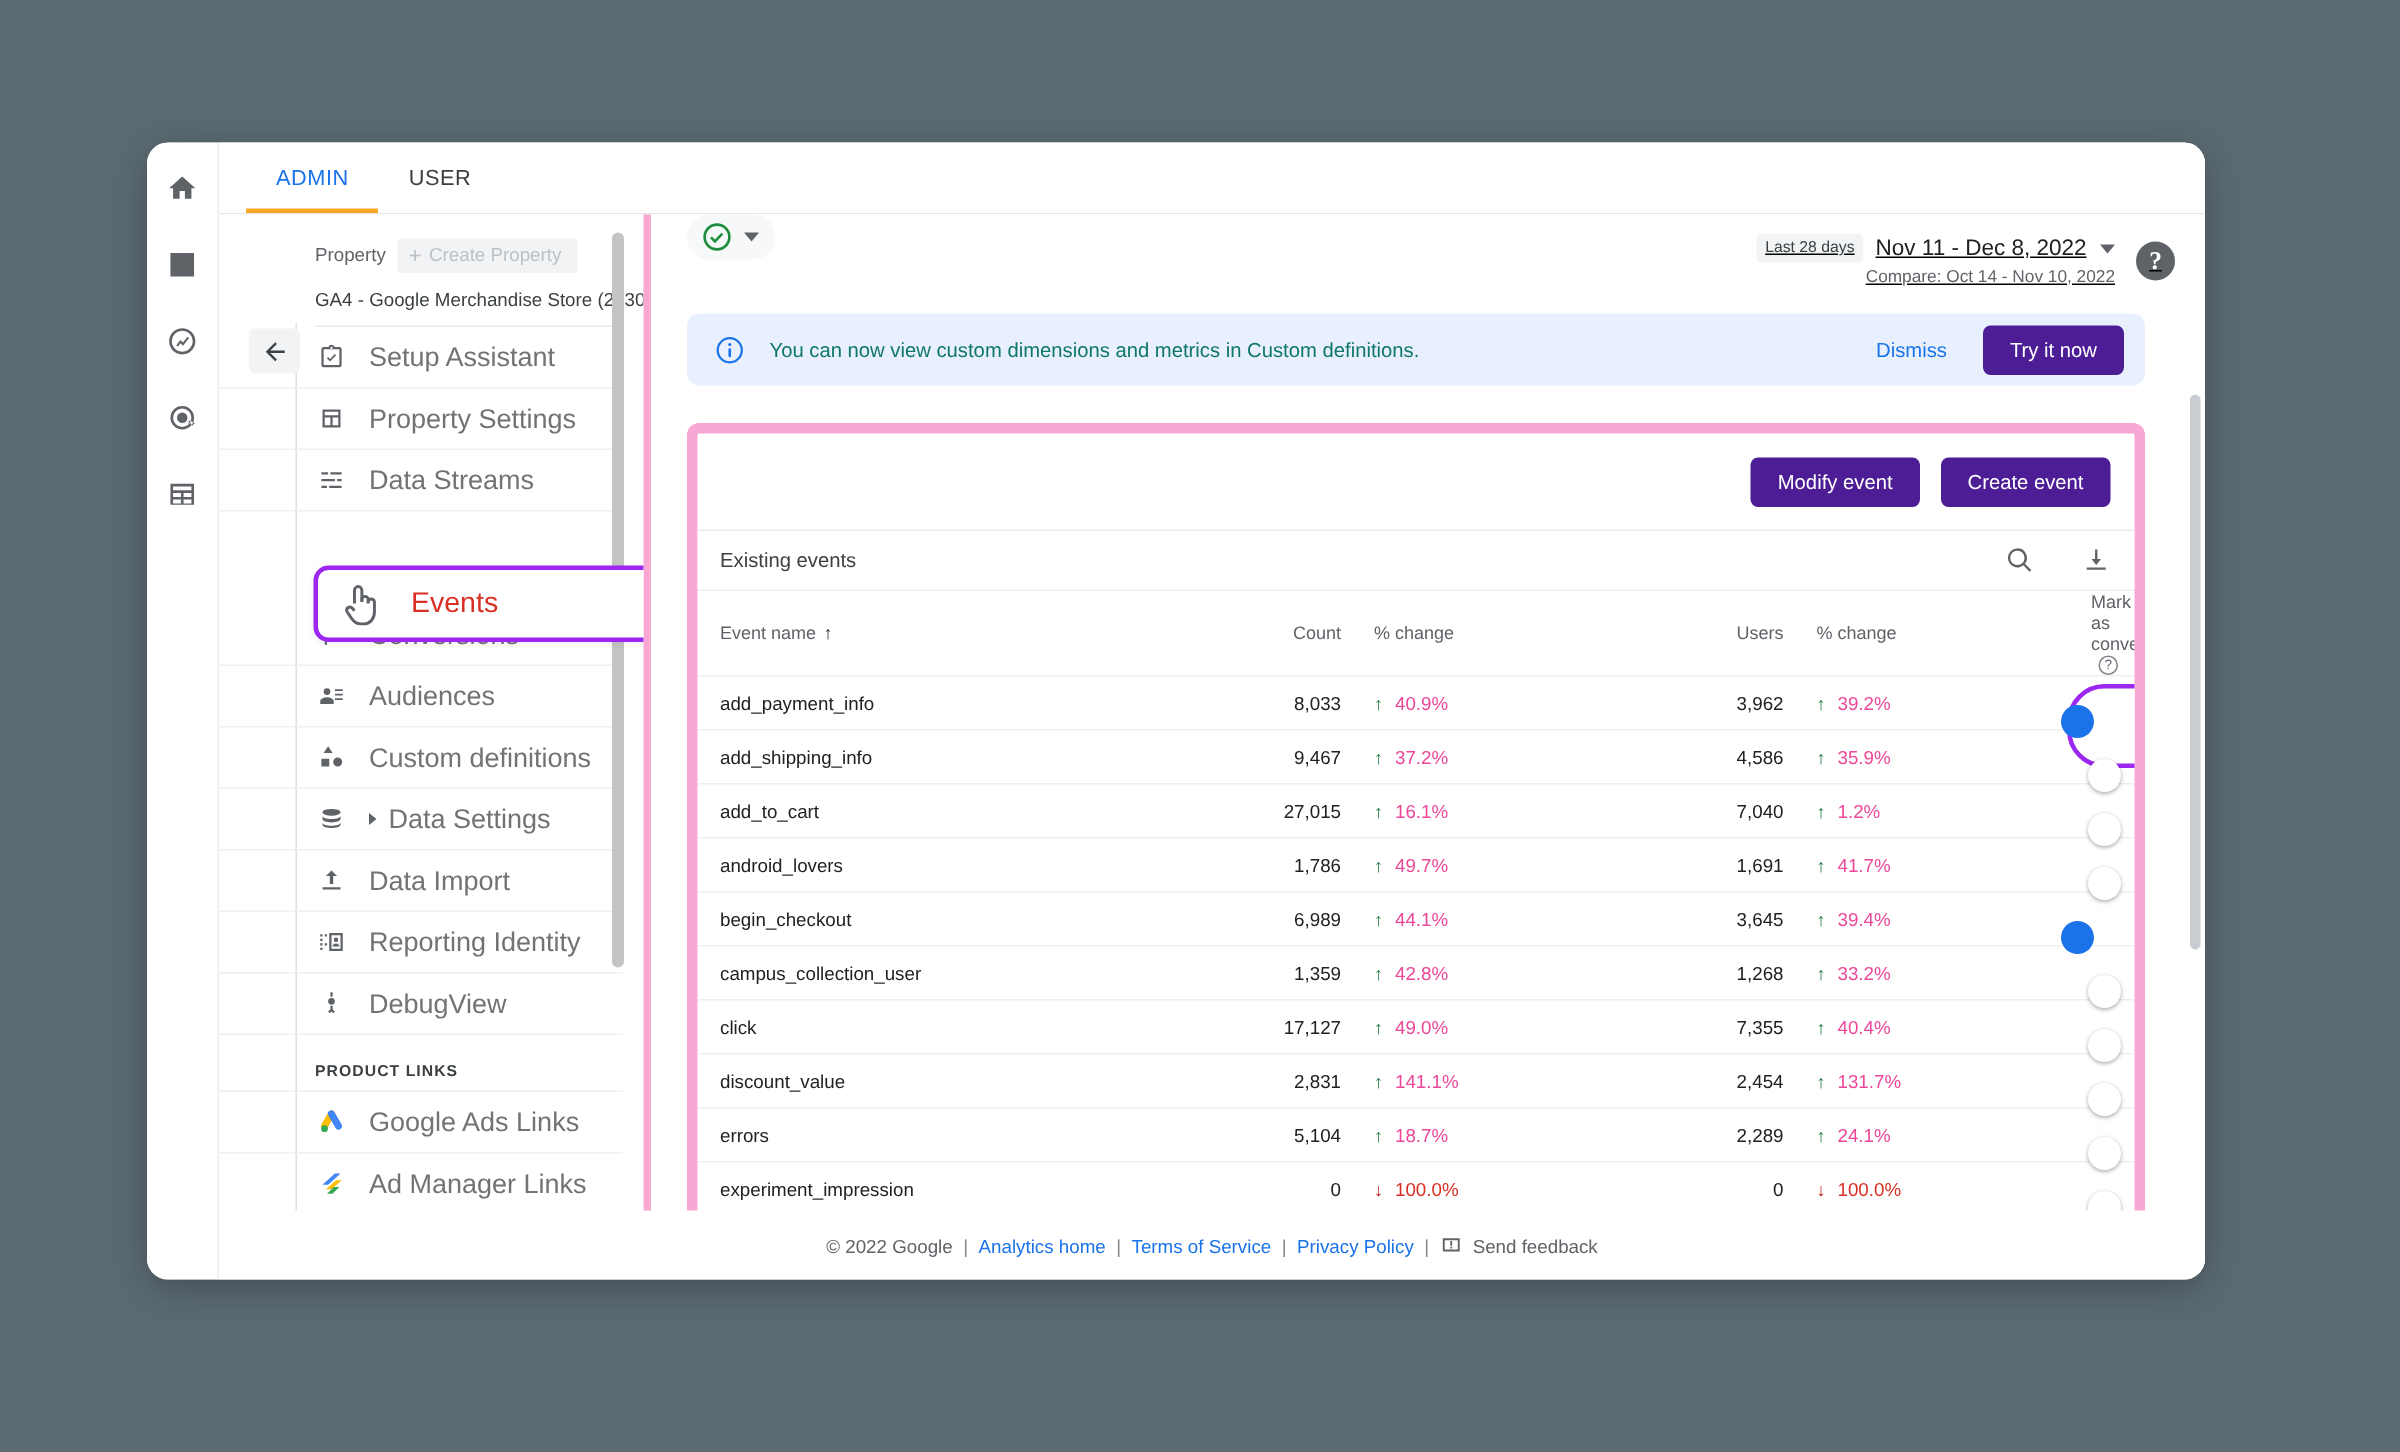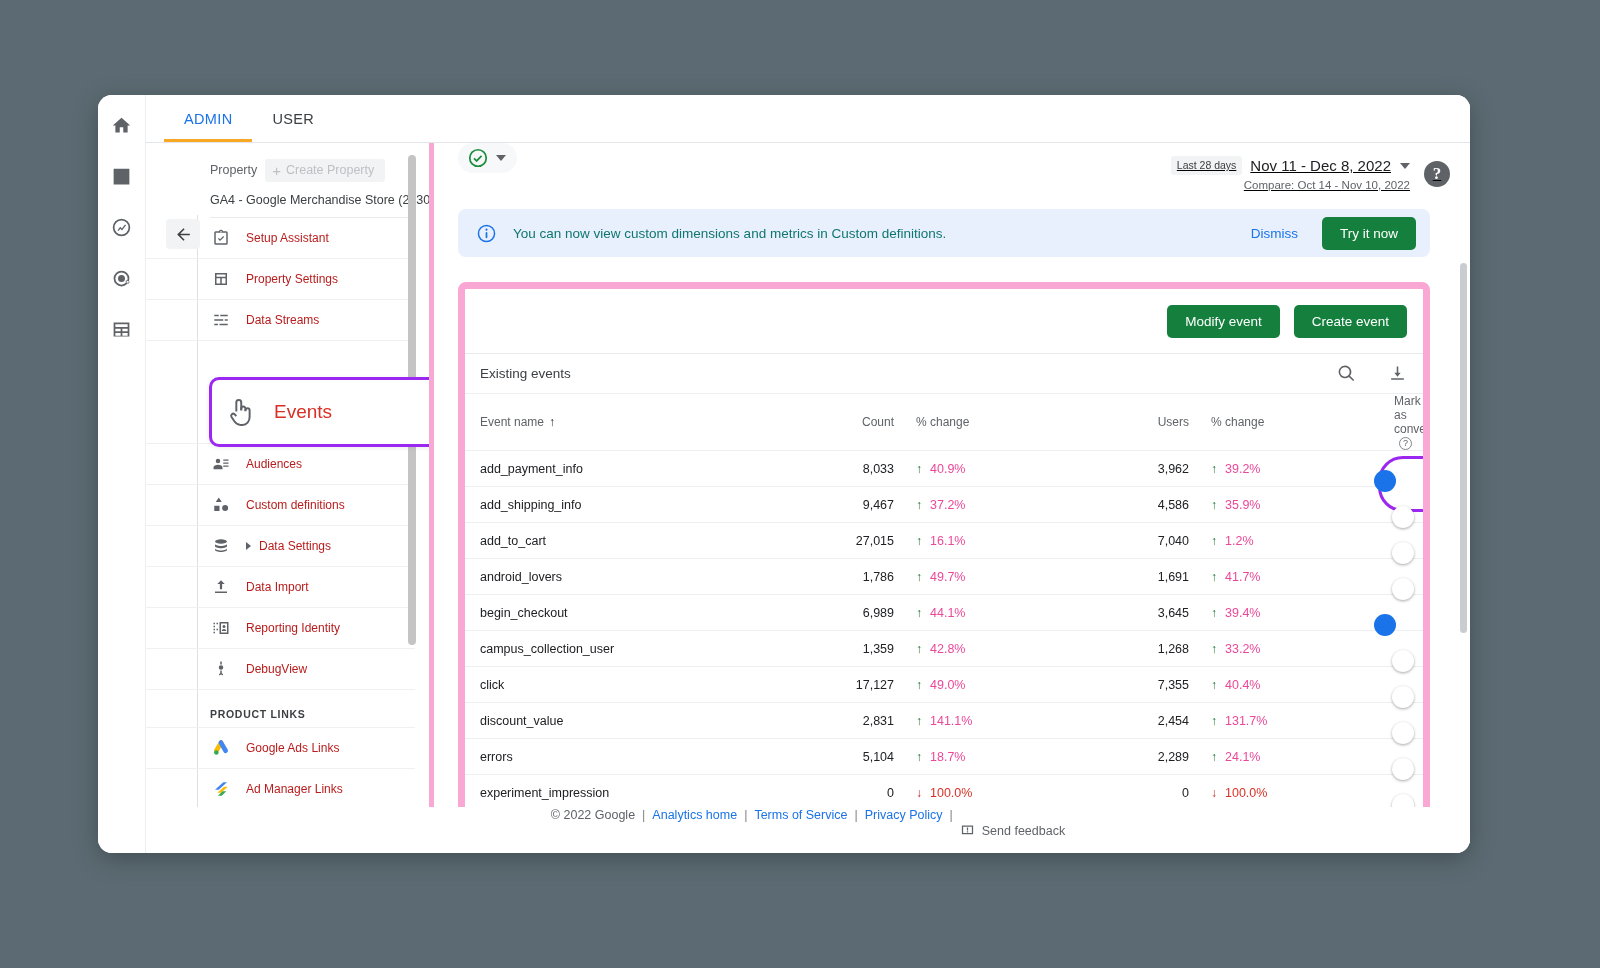--- a/index.html
+++ b/index.html
@@ -108,34 +108,34 @@
     margin-right: 14px;
     border-bottom: 1px solid #eef0f2;
     cursor: pointer; position: relative;
   }
   .nav-item .ic {
     width: 22px; height: 22px; margin-right: 14px;
     display: flex; align-items: center; justify-content: center;
     flex: 0 0 22px;
   }
   .nav-item .ic svg { width: 18px; height: 18px; fill: #5f6368; }
-  .nav-item .lbl { font-size: 12px; color: #b91c1c; white-space: nowrap; }
+  .nav-item .lbl { font-size: 18px; color: #737373; white-space: nowrap; }
   .nav-item .caret {
     width: 0; height: 0;
     border-left: 5px solid #5f6368;
     border-top: 4px solid transparent;
     border-bottom: 4px solid transparent;
     margin-right: 8px; flex: 0 0 5px;
   }
 
   
   .events-callout {
     position: absolute;
     left: 63px; top: 234px;
-    width: 285px; height: 70px;
+    width: 285px; height: 51px;
     background: #fff;
     border: 3px solid #9c27f0;
     border-radius: 10px;
     display: flex; align-items: center;
     padding-left: 14px;
     z-index: 6;
     box-shadow: 0 1px 5px rgba(0,0,0,.08);
   }
   .events-callout .hand { width: 30px; height: 32px; margin-right: 18px; }
   .events-callout .hand svg { width: 30px; height: 32px; fill: none; stroke: #5f6368; stroke-width: 1.6; }
@@ -207,21 +207,21 @@
     padding: 0 14px 0 18px;
   }
   .banner .info svg { width: 21px; height: 21px; display:block; }
   .banner .txt { font-size: 13.5px; color: #0f766e; margin-left: 16px; }
   .banner .acts { margin-left: auto; display: flex; align-items: center; gap: 16px; }
   .btn-text {
     color: #1a73e8; font-size: 13.5px; font-weight: 500;
     padding: 6px 8px; cursor: pointer; border-radius: 4px;
   }
   .btn-blue {
-    background: #15803d; color: #fff; font-size: 13.5px; font-weight: 500;
+    background: #4c1d95; color: #fff; font-size: 13.5px; font-weight: 500;
     border: none; border-radius: 5px; padding: 9px 18px; cursor: pointer;
     font-family: "Liberation Sans", sans-serif;
   }
 
   .card {
     margin: 25px 40px 0 24px;
     border: 7px solid #f9a8d4; border-radius: 8px;
     background: #fff; overflow: hidden;
   }
   .card-actions {
@@ -283,21 +283,21 @@
   .toggle-wrap.hl .toggle { position: relative; z-index: 1; }
 
   .main-scroll {
     position: absolute; right: 3px; top: 120px;
     width: 7px; height: 370px;
     background: #c9cdd1; border-radius: 4px; cursor: pointer;
   }
 
   .footer {
     height: 46px; flex: 0 0 46px;
-    display: flex; justify-content: center;
+    display: flex; align-items: center; justify-content: center;
     gap: 7px; font-size: 12.5px; color: #5f6368;
     border-top: 1px solid #fff; background: #fff;
   }
   .footer a { color: #1a73e8; text-decoration: none; cursor: pointer; }
   .footer .sep { color: #80868b; }
   .fb { display: flex; align-items: center; gap: 7px; cursor: pointer; }
   .fb svg { width: 15px; height: 15px; fill: #5f6368; }
 </style>
 </head>
 <body>

